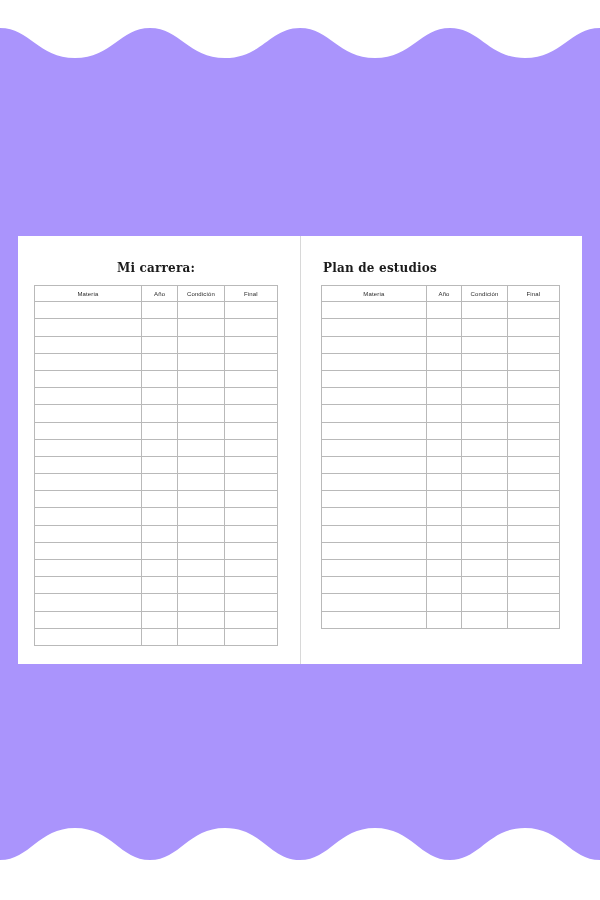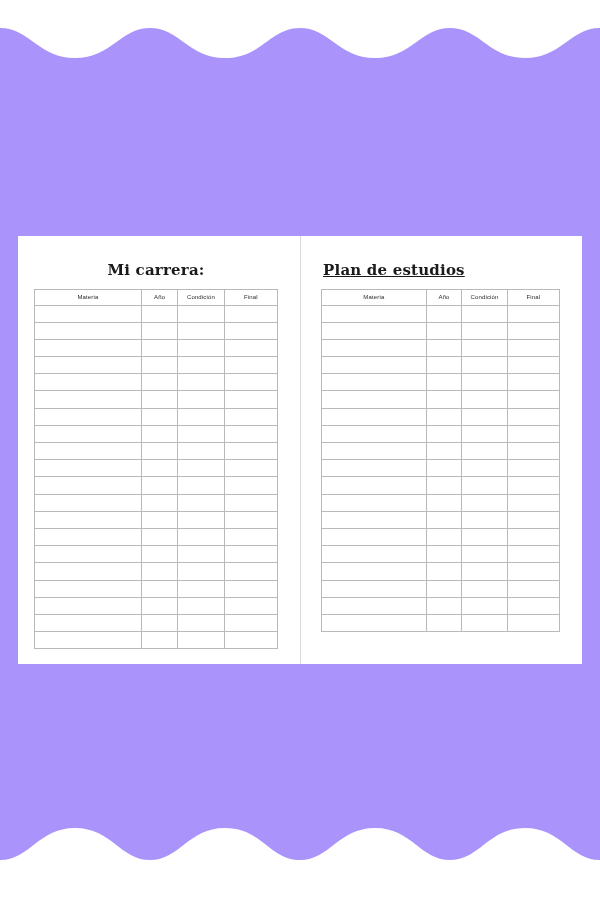--- a/index.html
+++ b/index.html
@@ -48,28 +48,28 @@
     flex: 1 1 50%;
     box-sizing: border-box;
     position: relative;
   }
   .page.left  { padding: 26px 22px 0 16px; }
   .page.right { padding: 26px 22px 0 20px; border-left: 1px solid #d8d8d8; }
 
   .page-title {
     font-family: "DejaVu Serif", serif;
     font-weight: bold;
-    font-size: 15px;
+    font-size: 12px;
     color: #1b1b1b;
     letter-spacing: 0.2px;
     margin: 0 0 10px 0;
     line-height: 1.1;
   }
   .page.left .page-title  { text-align: center; }
-  .page.right .page-title { text-align: left; padding-left: 2px; text-decoration: underline; }
+  .page.right .page-title { text-align: left; padding-left: 2px; }
 
   table.sheet {
     width: 100%;
     border-collapse: collapse;
     table-layout: fixed;
   }
   table.sheet th,
   table.sheet td {
     border: 1px solid #b9b9b9;
     padding: 0;

